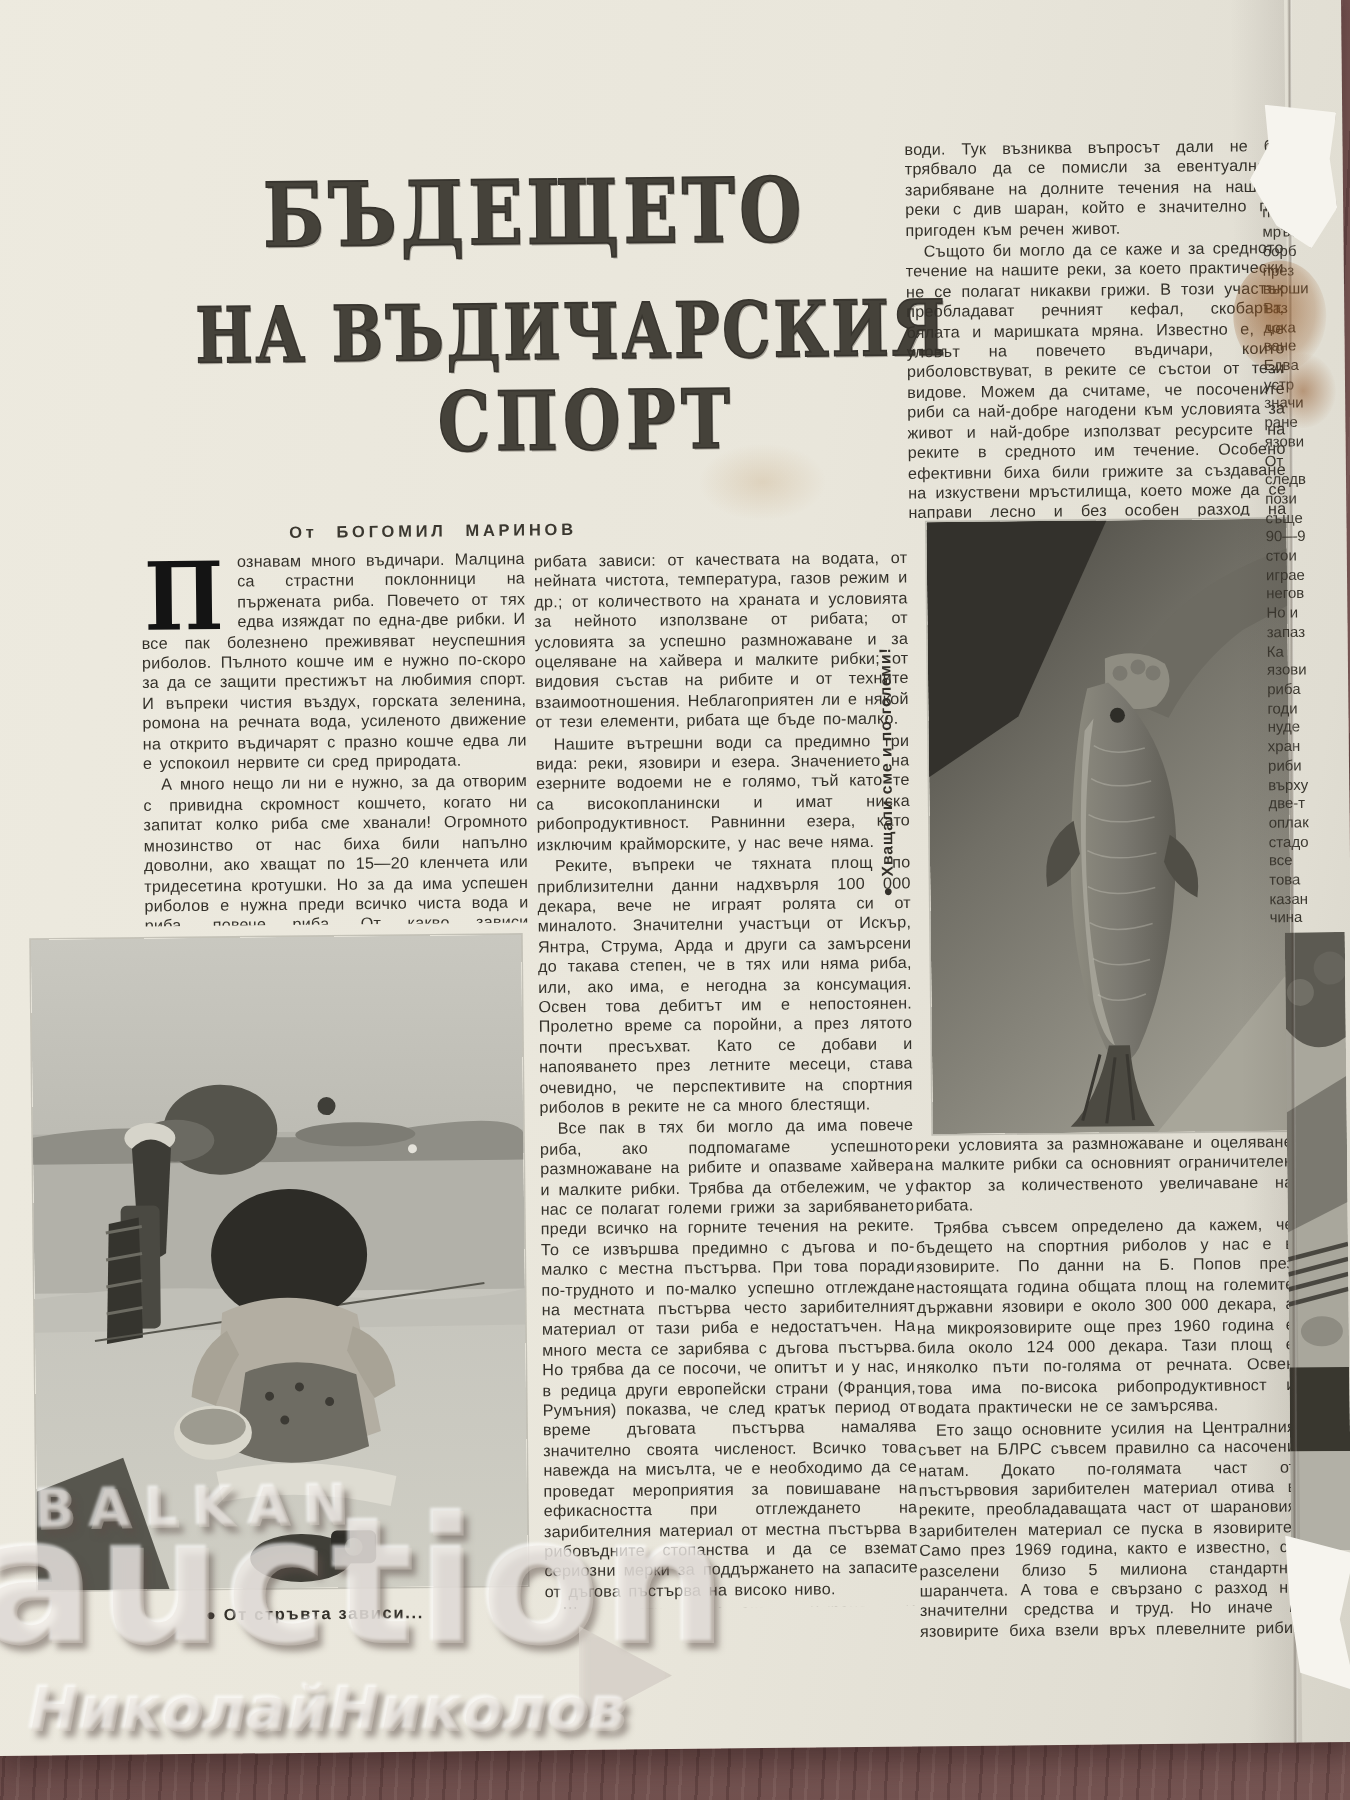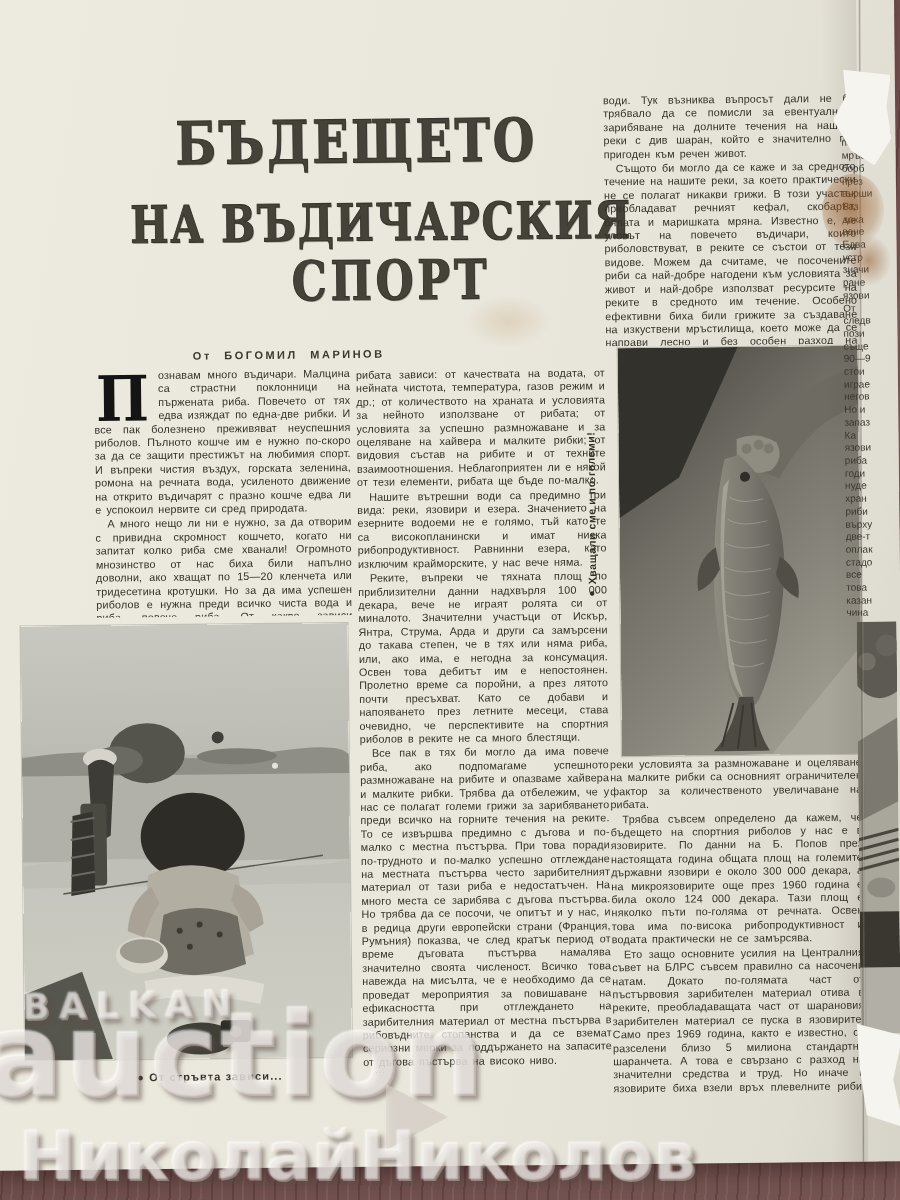--- a/index.html
+++ b/index.html
@@ -70,21 +70,21 @@
     background:radial-gradient(ellipse,rgba(140,78,30,.5),rgba(140,78,30,0) 72%);}
   #stain3{left:468px;top:296px;width:86px;height:52px;
     background:radial-gradient(ellipse,rgba(170,120,55,.18),rgba(170,120,55,0) 70%);}
 
   
   .wm{position:absolute;pointer-events:none;z-index:30;font-family:"DejaVu Sans",sans-serif;
     font-weight:bold;color:rgba(226,220,210,.36);
     text-shadow:-2px -2px 2px rgba(255,255,255,.65),3px 4px 4px rgba(92,78,72,.5);white-space:nowrap;}
   #wmBalkan{left:24px;top:986px;font-size:36px;letter-spacing:9px;transform:rotate(-1deg);}
   #wmAuction{left:-14px;top:988px;font-size:116px;letter-spacing:2px;font-weight:700;}
-  #wmName{left:20px;top:1118px;font-size:68px;letter-spacing:0px;}
+  #wmName{left:20px;top:1118px;font-size:40px;letter-spacing:0px;font-style:italic;}
   #wmTri{position:absolute;left:386px;top:1084px;width:62px;height:66px;z-index:30;pointer-events:none;
     clip-path:polygon(0 0,100% 50%,0 100%);
     background:rgba(222,216,206,.40);
     filter:drop-shadow(-2px -2px 2px rgba(255,255,255,.55)) drop-shadow(2px 3px 3px rgba(92,78,72,.45));}
 </style>
 </head>
 <body>
 
 <div class="wood"></div>
 

